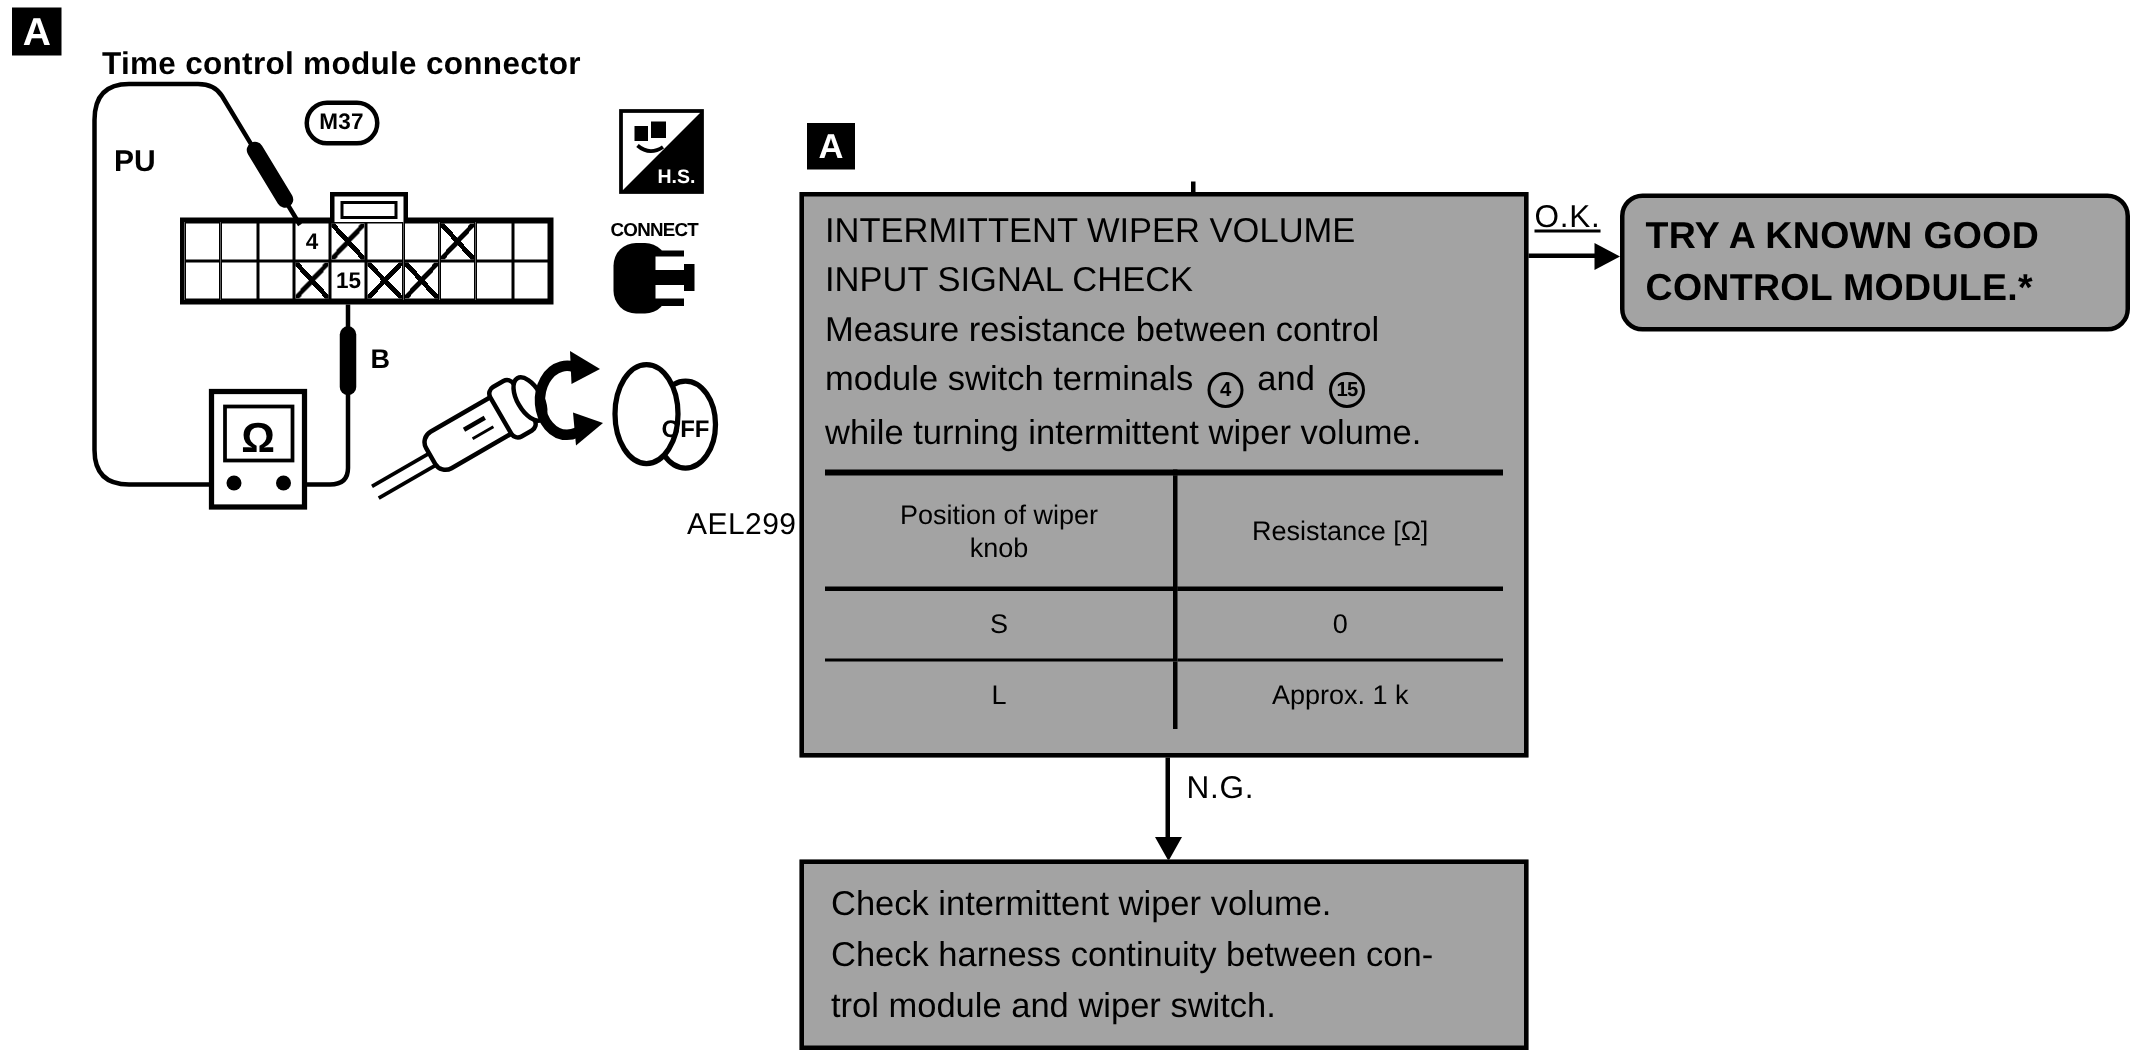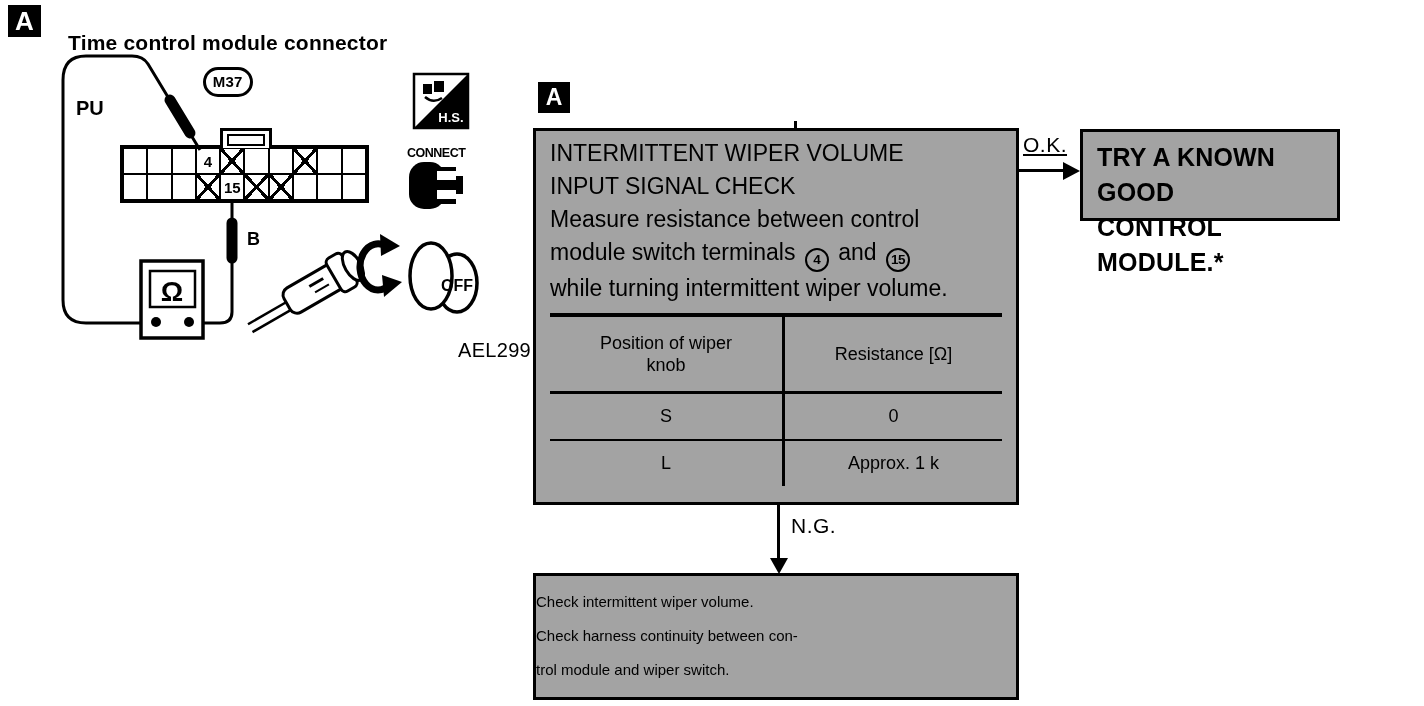--- a/index.html
+++ b/index.html
@@ -33,24 +33,24 @@
   .ccell.x { background-image:
       linear-gradient(to bottom right, transparent calc(50% - 1.6px), #000 calc(50% - 1.6px), #000 calc(50% + 1.6px), transparent calc(50% + 1.6px)),
       linear-gradient(to top right,    transparent calc(50% - 1.6px), #000 calc(50% - 1.6px), #000 calc(50% + 1.6px), transparent calc(50% + 1.6px));
   }
   #diagram-art { left:0; top:0; z-index:3; pointer-events:none; }
 
   
   .fbox { position:absolute; box-sizing:border-box; border:3px solid #000; background:#a3a3a3; }
   #main-box { left:533px; top:128px; width:486px; height:377px; padding:6px 14px;
     font-size:23px; line-height:33px; }
-  #ok-box { left:1080px; top:129px; width:260px; height:92px; padding:8px 14px;
-    font-size:25px; font-weight:bold; line-height:35px; letter-spacing:0.2px; }
-  #ng-box { left:533px; top:573px; width:486px; height:127px; padding:9px 0;
-    font-size:15px; line-height:34px; }
+  #ok-box { left:1080px; top:129px; width:340px; height:92px; padding:8px 14px;
+    font-size:25px; font-weight:bold; line-height:35px; letter-spacing:0.2px;border-radius:15px; }
+  #ng-box { left:533px; top:573px; width:486px; height:127px; padding:9px 18px;
+    font-size:23px; line-height:34px; }
   .circnum { display:inline-flex; align-items:center; justify-content:center;
     width:24px; height:24px; border:2px solid #000; border-radius:50%; box-sizing:border-box;
     font-size:13.5px; font-weight:bold; vertical-align:-4px; margin:0 3px; letter-spacing:-0.5px; }
   #check-table { border-collapse:collapse; width:452px; margin-top:8px; text-align:center;
     border-top:4px solid #000; border-bottom:5px solid #a3a3a3; }
   #check-table th { font-weight:normal; font-size:18px; height:72px; vertical-align:middle;
     line-height:22px; border-bottom:3px solid #000; }
   #check-table td { font-size:18px; height:43px; vertical-align:middle; }
   #check-table .c1 { width:230px; border-right:3px solid #000; }
   #check-table tr.r1 td { border-bottom:2px solid #000; }

